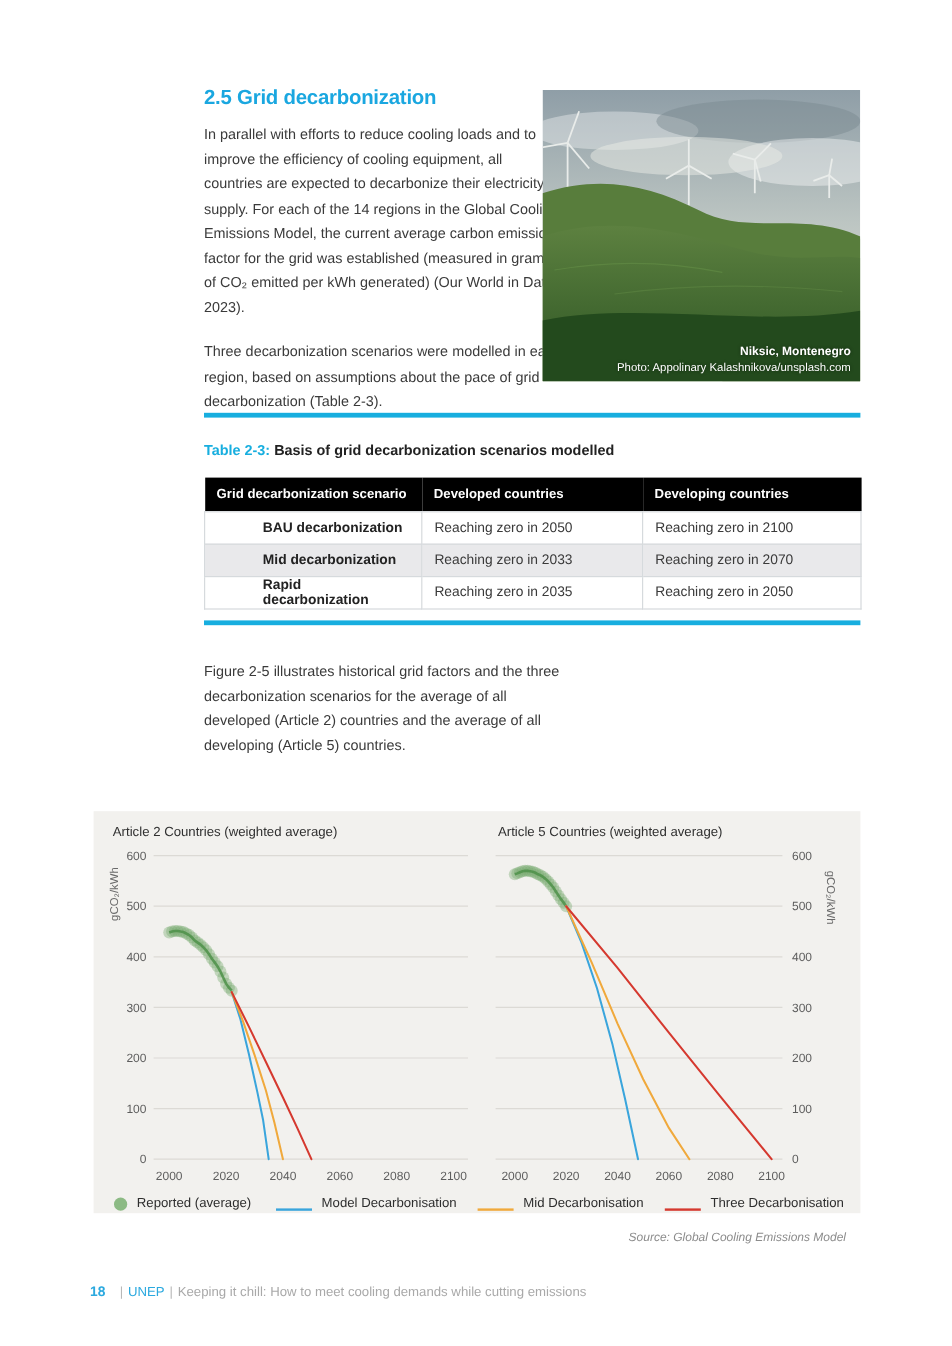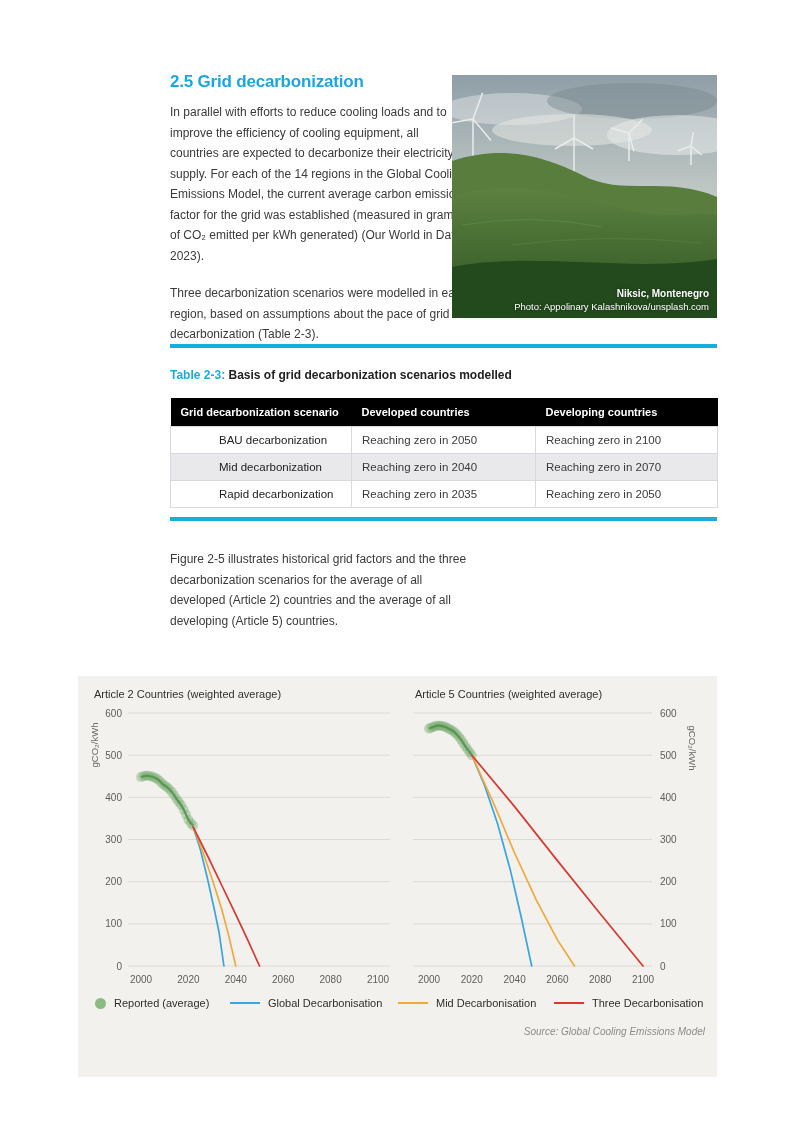--- a/index.html
+++ b/index.html
@@ -26,36 +26,36 @@
   .caption-line { position:absolute; font-size:12px; font-weight:bold; color:#222222; }
   .caption-line .cap-label { color:#17aedf; }
   #table-caption { left:170px; top:368px; }
   #figure-caption { left:75px; top:649px; }
 
   
   .scenario-table { position:absolute; left:170px; top:398px; width:547px; border-collapse:collapse; table-layout:fixed; }
   .scenario-table th { background:#000000; color:#ffffff; font-size:11px; font-weight:bold; text-align:left; height:28px; padding:0 10px; }
   .scenario-table td { font-size:11.5px; color:#3a3a3a; height:27px; padding:0 10px; border:1px solid #d6dadd; background:#ffffff; }
   .scenario-table tr.alt td { background:#e9e9eb; }
-  .scenario-table td.rowhead { font-weight:normal; color:#222222;padding-left:48px; }
+  .scenario-table td.rowhead { font-weight:bold; color:#222222;padding-left:48px; }
 
   .text-col2 { position:absolute; left:170px; top:549px; width:300px; }
 
   
-  .chart-panel { position:absolute; left:78px; top:676px; width:639px; height:401px; background:#f2f1ee; }
+  .chart-panel { position:absolute; left:78px; top:676px; width:639px; height:335px; background:#f2f1ee; }
   .chart-title { position:absolute; top:12px; font-size:11px; color:#303030; }
   #chart-title-left { left:16px; }
   #chart-title-right { left:337px; }
   .chart-svg { position:absolute; top:0; }
   #chart-svg-left { left:0; }
   #chart-svg-right { left:330px; }
   .chart-panel svg text { font-family:"Liberation Sans", sans-serif; fill:#5d5d5d; font-size:10px; }
   .chart-panel svg text.axis-title { font-size:9.5px; fill:#6a6a6a; }
 
-  .legend-item { position:absolute; top:321px; display:flex; align-items:center; gap:8px; font-size:11px; color:#2e2e2e; }
+  .legend-item { position:absolute; top:321px; display:flex; align-items:flex-end; gap:8px; font-size:11px; color:#2e2e2e; }
   .swatch-dot { width:11px; height:11px; border-radius:50%; }
   .swatch-line { width:30px; height:2px; }
   .source-note { position:absolute; right:12px; top:350px; font-size:10px; font-style:italic; color:#8c8c8c; }
 
   
   .footer { position:absolute; left:75px; top:1071px; font-size:11px; color:#a9a9a9; }
   .footer .pg { color:#2ba9df; font-weight:bold; font-size:11.5px; margin-right:8px; }
   .footer .org { color:#2ba9df; }
   .footer .sep { color:#b8b8b8; margin:0 4px; }
 </style>
@@ -149,21 +149,21 @@
       </tr>
     </thead>
     <tbody>
       <tr>
         <td class="rowhead">BAU decarbonization</td>
         <td>Reaching zero in 2050</td>
         <td>Reaching zero in 2100</td>
       </tr>
       <tr class="alt">
         <td class="rowhead">Mid decarbonization</td>
-        <td>Reaching zero in 2040</td>
+        <td>Reaching zero in 2033</td>
         <td>Reaching zero in 2070</td>
       </tr>
       <tr>
         <td class="rowhead">Rapid decarbonization</td>
         <td>Reaching zero in 2035</td>
         <td>Reaching zero in 2050</td>
       </tr>
     </tbody>
   </table>
 
@@ -275,28 +275,31 @@
         <path d="M63.8 79.2 L85.2 126.4 L106.6 177.0 L128.0 223.4 L149.4 263.9 L166.5 290.0" fill="none" stroke="#f0a93c" stroke-width="1.7" stroke-linecap="round"></path>
         <path d="M63.8 79.2 L106.6 130.6 L149.4 184.6 L192.2 237.7 L235.0 290.0" fill="none" stroke="#d5392f" stroke-width="1.7" stroke-linecap="round"></path>
       </svg>
 
     <div class="legend-item" style="left:17px">
       <span class="swatch-dot" style="background: rgb(140, 186, 132);"></span>
       <span>Reported (average)</span>
     </div>
     <div class="legend-item" style="left:152px">
       <span class="swatch-line" style="background: rgb(58, 165, 220);"></span>
-      <span>Global Decarbonisation</span>
+      <span>Model Decarbonisation</span>
     </div>
     <div class="legend-item" style="left:320px">
       <span class="swatch-line" style="background: rgb(240, 169, 60);"></span>
       <span>Mid Decarbonisation</span>
     </div>
     <div class="legend-item" style="left:476px">
       <span class="swatch-line" style="background: rgb(213, 57, 47);"></span>
       <span>Three Decarbonisation</span>
     </div>
 
     <div class="source-note">Source: Global Cooling Emissions Model</div>
   </div>
 
+  <div class="footer">
+    <span class="pg">18</span><span class="sep">|</span><span class="org">UNEP</span><span class="sep">|</span><span>Keeping it chill: How to meet cooling demands while cutting emissions</span>
+  </div>
 
 </div>
 
 </body></html>

